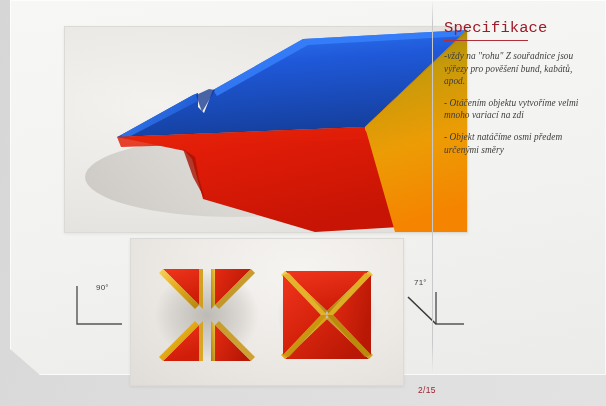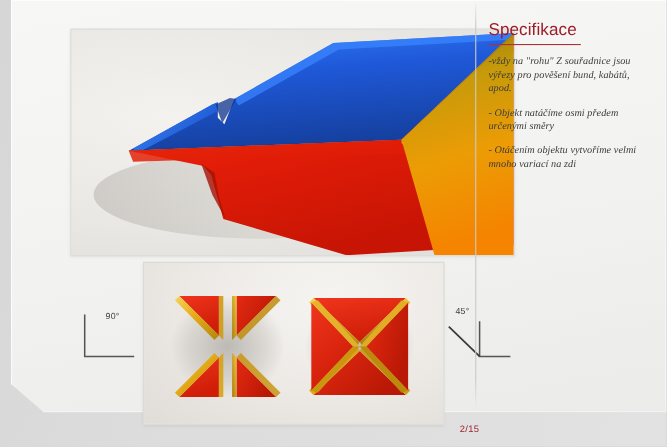--- a/index.html
+++ b/index.html
@@ -109,21 +109,21 @@
   #sidebar {
     position: absolute;
     left: 441px; top: 0px;
     width: 160px; height: 375px;
   }
   #spec-title {
     position: absolute;
     left: 3px; top: 19px;
     font-size: 15.5px;
     color: #9e1b28;
-    font-family: Liberation Sans, sans-serif;
+    font-family: Liberation Mono, monospace;
     letter-spacing: 0.1px;
   }
   #spec-title-underline {
     position: absolute;
     left: 3px; top: 40px;
     width: 84px; height: 1px;
     background: #b0303a;
   }
   #spec-body {
     position: absolute;
@@ -291,31 +291,31 @@
         <path d="M9,4 L9,42 L54,42" fill="none" stroke="#555" stroke-width="1.4"></path>
       </svg>
       <span class="angle-label">90°</span>
     </div>
 
     <div id="angle-right" class="angle-note">
       <svg width="62" height="56" viewBox="0 0 62 56">
         <path d="M32,14 L32,46 L60,46" fill="none" stroke="#555" stroke-width="1.4"></path>
         <path d="M4,19 L32,46" fill="none" stroke="#3a3a3a" stroke-width="1.6"></path>
       </svg>
-      <span class="angle-label">45°</span>
+      <span class="angle-label">71°</span>
     </div>
   </div>
 
   <div id="col-divider"></div>
 
   <div id="sidebar">
     <div id="spec-title">Specifikace</div>
     <div id="spec-title-underline"></div>
     <div id="spec-body">
       <p class="spec-para">-vždy na "rohu" Z souřadnice jsou výřezy pro pověšení bund, kabátů, apod.</p>
+      <p class="spec-para">- Otáčením objektu vytvoříme velmi mnoho variací na zdi</p>
       <p class="spec-para">- Objekt natáčíme osmi předem určenými směry</p>
-      <p class="spec-para">- Otáčením objektu vytvoříme velmi mnoho variací na zdi</p>
     </div>
   </div>
 
   <div id="page-number">2/15</div>
 
 </div>
 
 </body></html>

